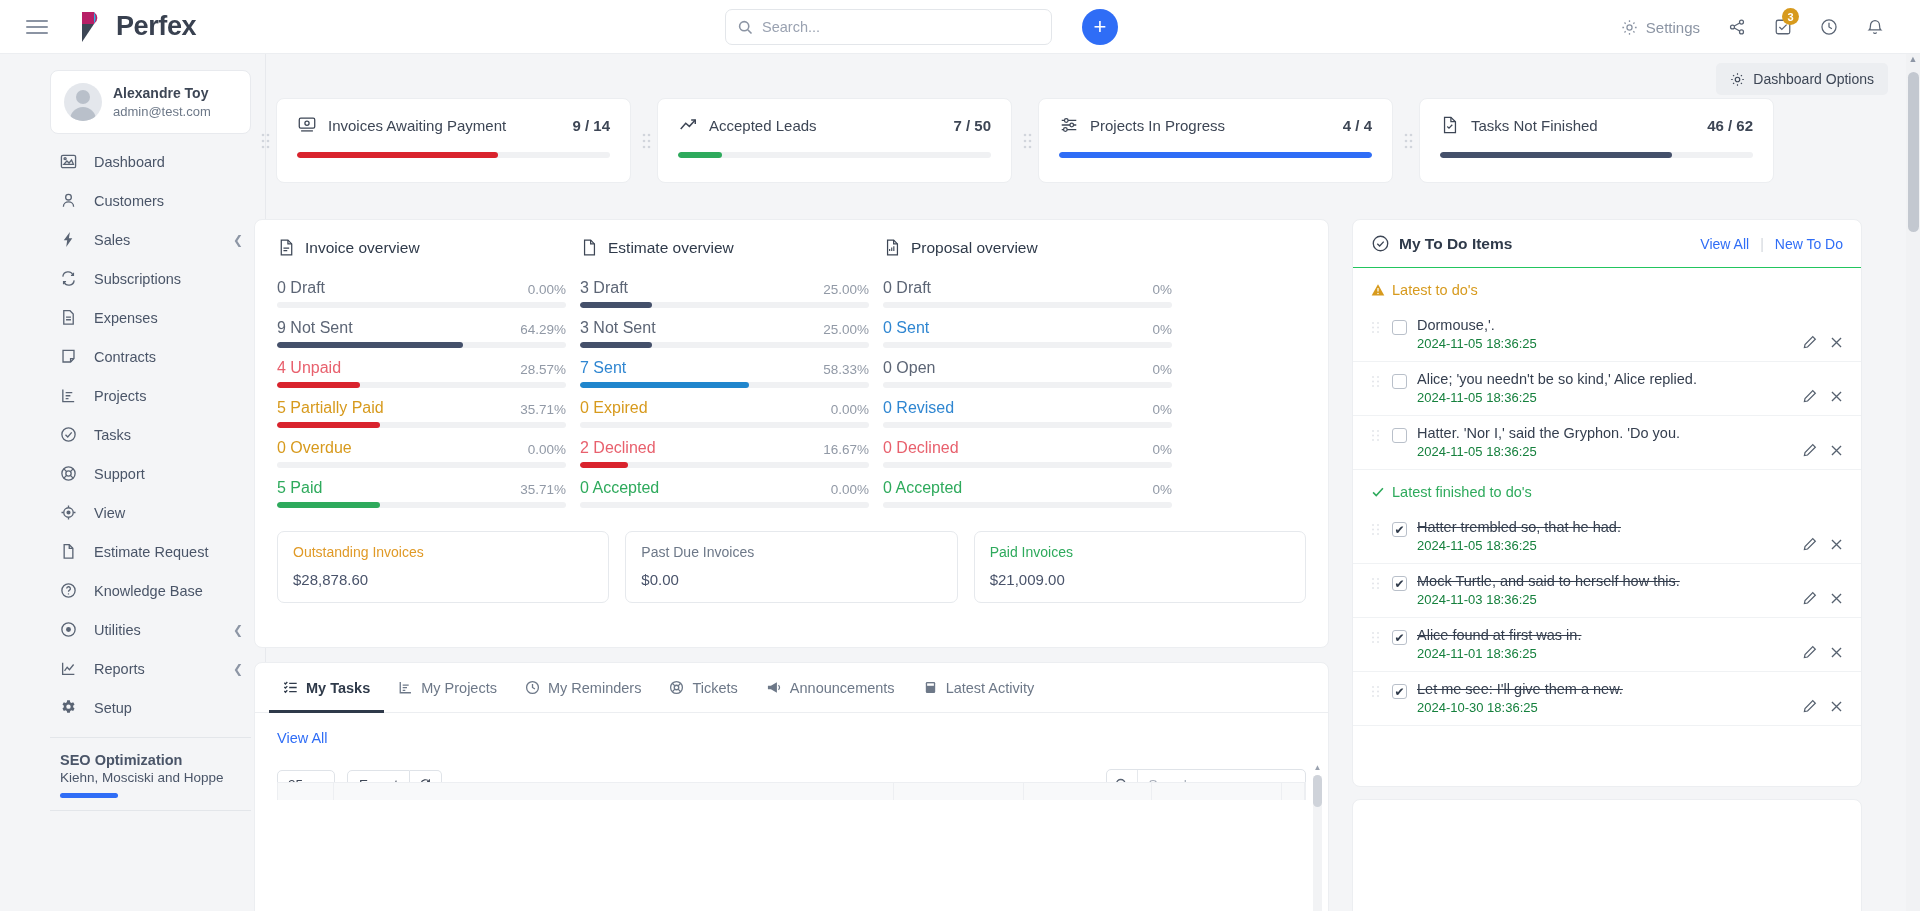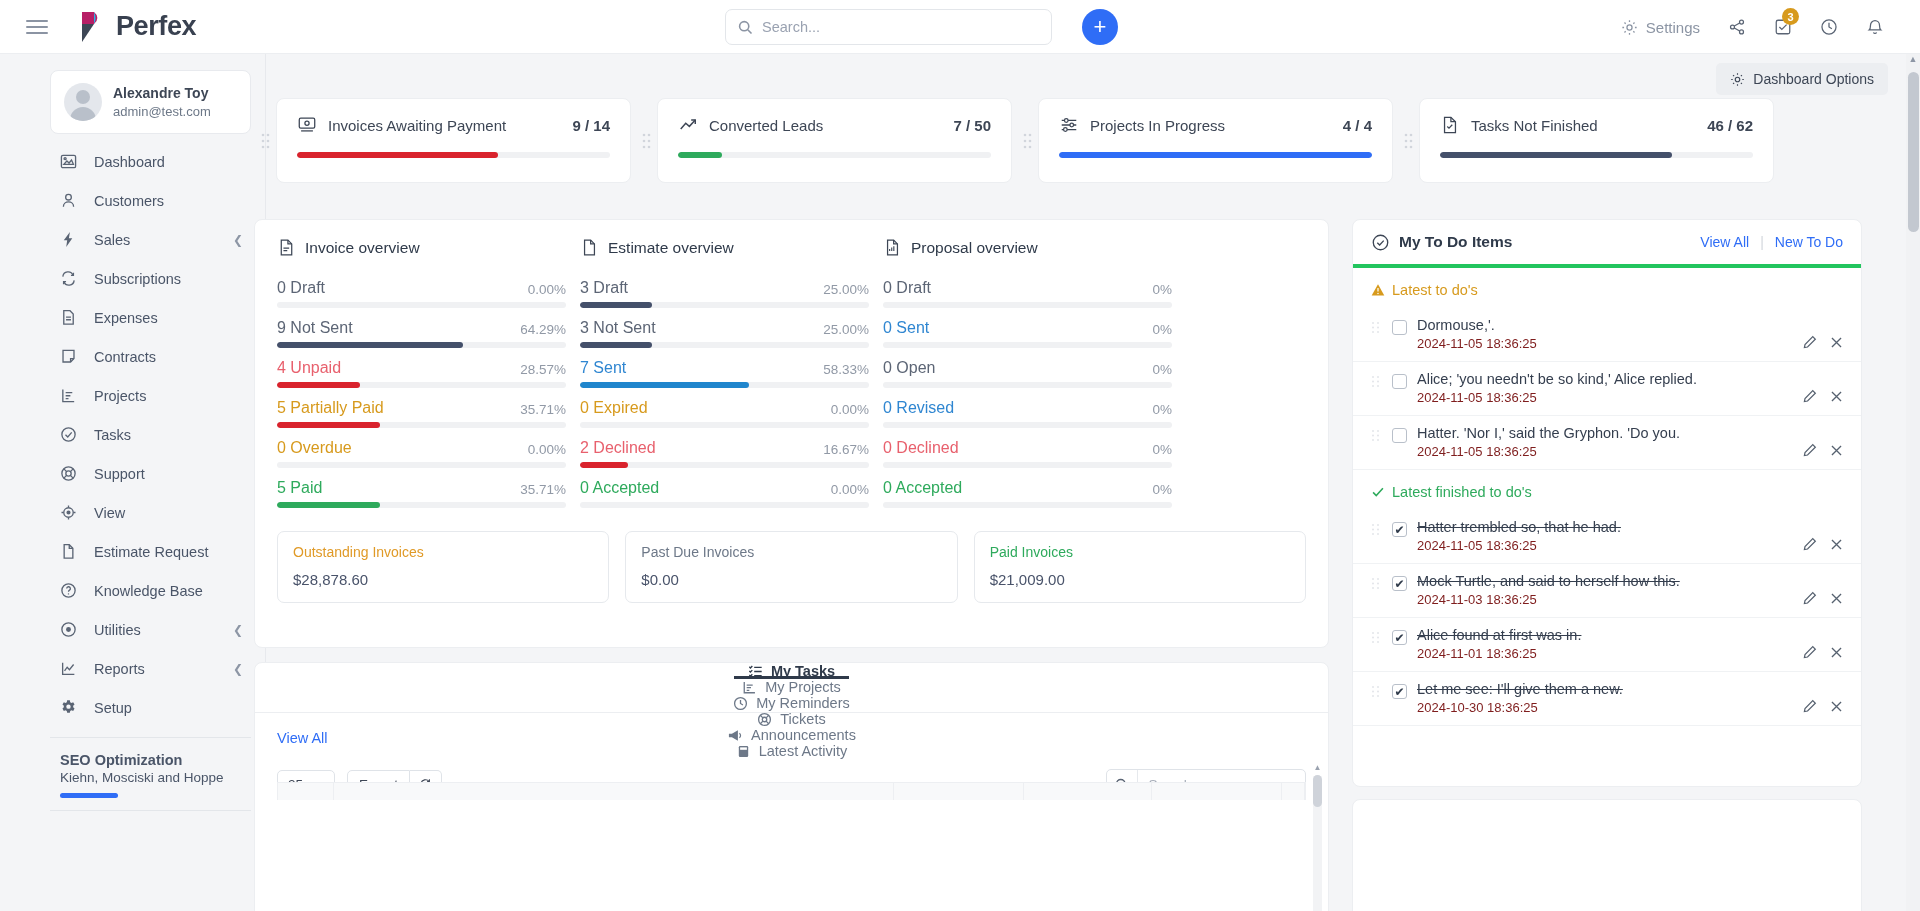--- a/index.html
+++ b/index.html
@@ -113,46 +113,46 @@
   .ov-track { margin-top: 5px; height: 6px; background: #f0f1f3; border-radius: 4px; overflow: hidden; }
   .ov-fill { height: 100%; border-radius: 4px; }
   .totals { display: flex; gap: 16px; margin-top: 12px; }
   .total-card { flex: 1; border: 1px solid #e6e9ed; border-radius: 7px; padding: 12px 15px 14px 15px; }
   .total-label { font-size: 14px; }
   .total-val { font-size: 15px; color: #49536a; margin-top: 11px; }
   
   .todo { position: absolute; top: 165px; left: 1122px; width: 510px; height: 568px; overflow: hidden; }
   .todo-head {
     height: 48px; display: flex; align-items: center; padding: 0 18px;
-    border-bottom: 4px solid #22c55e;
+    border-bottom: 1px solid #22c55e;
   }
   .todo-title { font-size: 15.5px; font-weight: bold; color: #2f3a4a; margin-left: 9px; }
   .todo-links { margin-left: auto; display: flex; align-items: center; font-size: 14px; }
   .todo-links a { color: #2f6df6; text-decoration: none; cursor: pointer; }
   .todo-sep { color: #d3d7dd; margin: 0 11px; }
   .todo-section { display: flex; align-items: center; padding: 14px 18px 10px 18px; font-size: 14.5px; }
   .sec-warn { color: #d79a1d; }
   .sec-ok { color: #2eaa5c; }
   .todo-item { display: flex; padding: 9px 18px 10px 18px; border-bottom: 1px solid #f0f2f4; position: relative; }
   .t-grip { width: 12px; margin-top: 4px; opacity: .5; }
   .t-check {
     width: 15px; height: 15px; border: 1px solid #b9c0ca; border-radius: 3px;
     margin: 3px 10px 0 9px; flex: none; background: #fff; cursor: pointer;
     display: flex; align-items: center; justify-content: center;
   }
   .t-check.done::after { content: '\2714'; font-size: 12px; color: #2f3a4a; line-height: 1; }
   .t-body { flex: 1; }
   .t-text { font-size: 14.5px; color: #343e4e; }
   .t-text.done { text-decoration: line-through; }
-  .t-date { font-size: 13px; color: #7f1d1d; margin-top: 3px; }
+  .t-date { font-size: 13px; color: #15803d; margin-top: 3px; }
   .t-acts { display: flex; align-items: flex-end; gap: 13px; padding-bottom: 2px; color: #56616f; }
   .t-acts span { cursor: pointer; }
   
   .tabs-panel { position: absolute; top: 608px; left: 24px; width: 1075px; height: 260px; overflow: hidden; }
-  .tabs-bar { display: flex; align-items: center; height: 50px; padding: 0 14px; border-bottom: 1px solid #eceef1; flex-direction: column; }
+  .tabs-bar { display: flex; align-items: center; height: 50px; padding: 0 14px; border-bottom: 1px solid #eceef1; }
   .tab { display: flex; align-items: center; height: 50px; padding: 0 14px; font-size: 14.5px; color: #6d7888; cursor: pointer; gap: 8px; }
   .tab.active { color: #2f3a4a; font-weight: bold; box-shadow: inset 0 -3px 0 #2f3a4a; }
   .tabs-body { padding: 16px 22px 0 22px; position: relative; }
   .view-all { color: #2f6df6; font-size: 14.5px; cursor: pointer; text-decoration: none; }
   .tools { display: flex; align-items: center; margin-top: 22px; }
   .len-select {
     height: 30px; border: 1px solid #dfe3e8; border-radius: 5px; font-size: 13.5px;
     color: #3d4655; padding: 0 6px; background: #fff; font-family: "Liberation Sans", sans-serif;
     width: 58px; cursor: pointer;
   }
@@ -502,21 +502,21 @@
         </svg>
     </div>
     <div class="stat-card">
       <div class="stat-row">
         <span>
           <svg width="20" height="20" viewBox="0 0 22 22" fill="none" stroke="#3d4655" stroke-width="1.6">
             <path d="M3 15.5 L8.5 9 L12.5 12.5 L19 5.5"></path>
               <path d="M14.5 5.5H19V10"></path>
           </svg>
         </span>
-        <span class="stat-name">Converted Leads</span>
+        <span class="stat-name">Accepted Leads</span>
         <span class="stat-val">7 / 50</span>
       </div>
       <div class="stat-track">
         <div class="stat-fill" style="width:14%;background:#2eaa5c"></div>
       </div>
     </div>
 
     <div class="stat-grip">
       <svg class="grip-dots" viewBox="0 0 9 16">
           <g fill="#b6bcc6">

